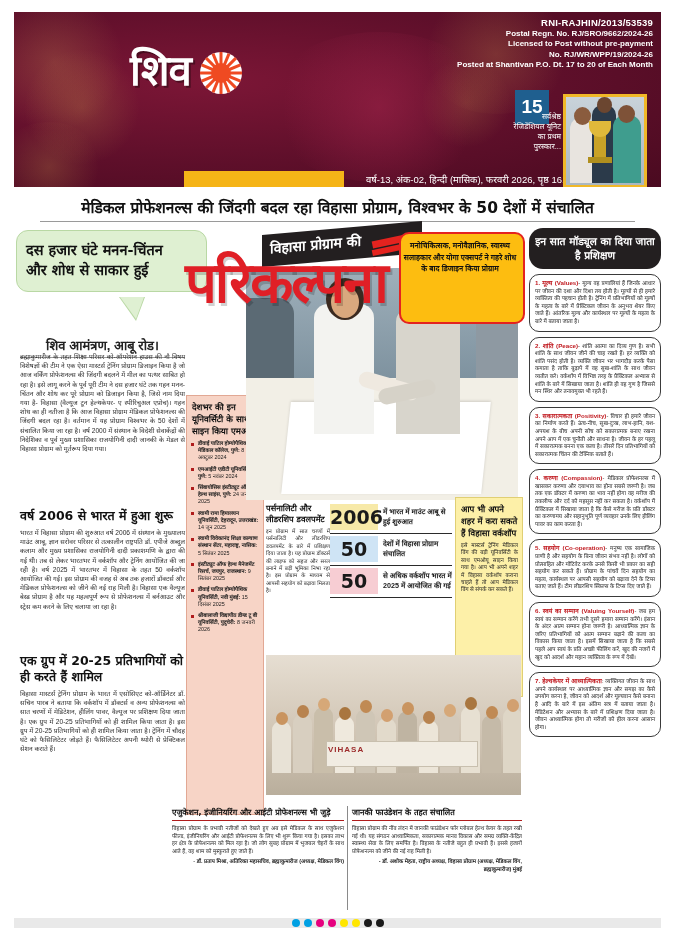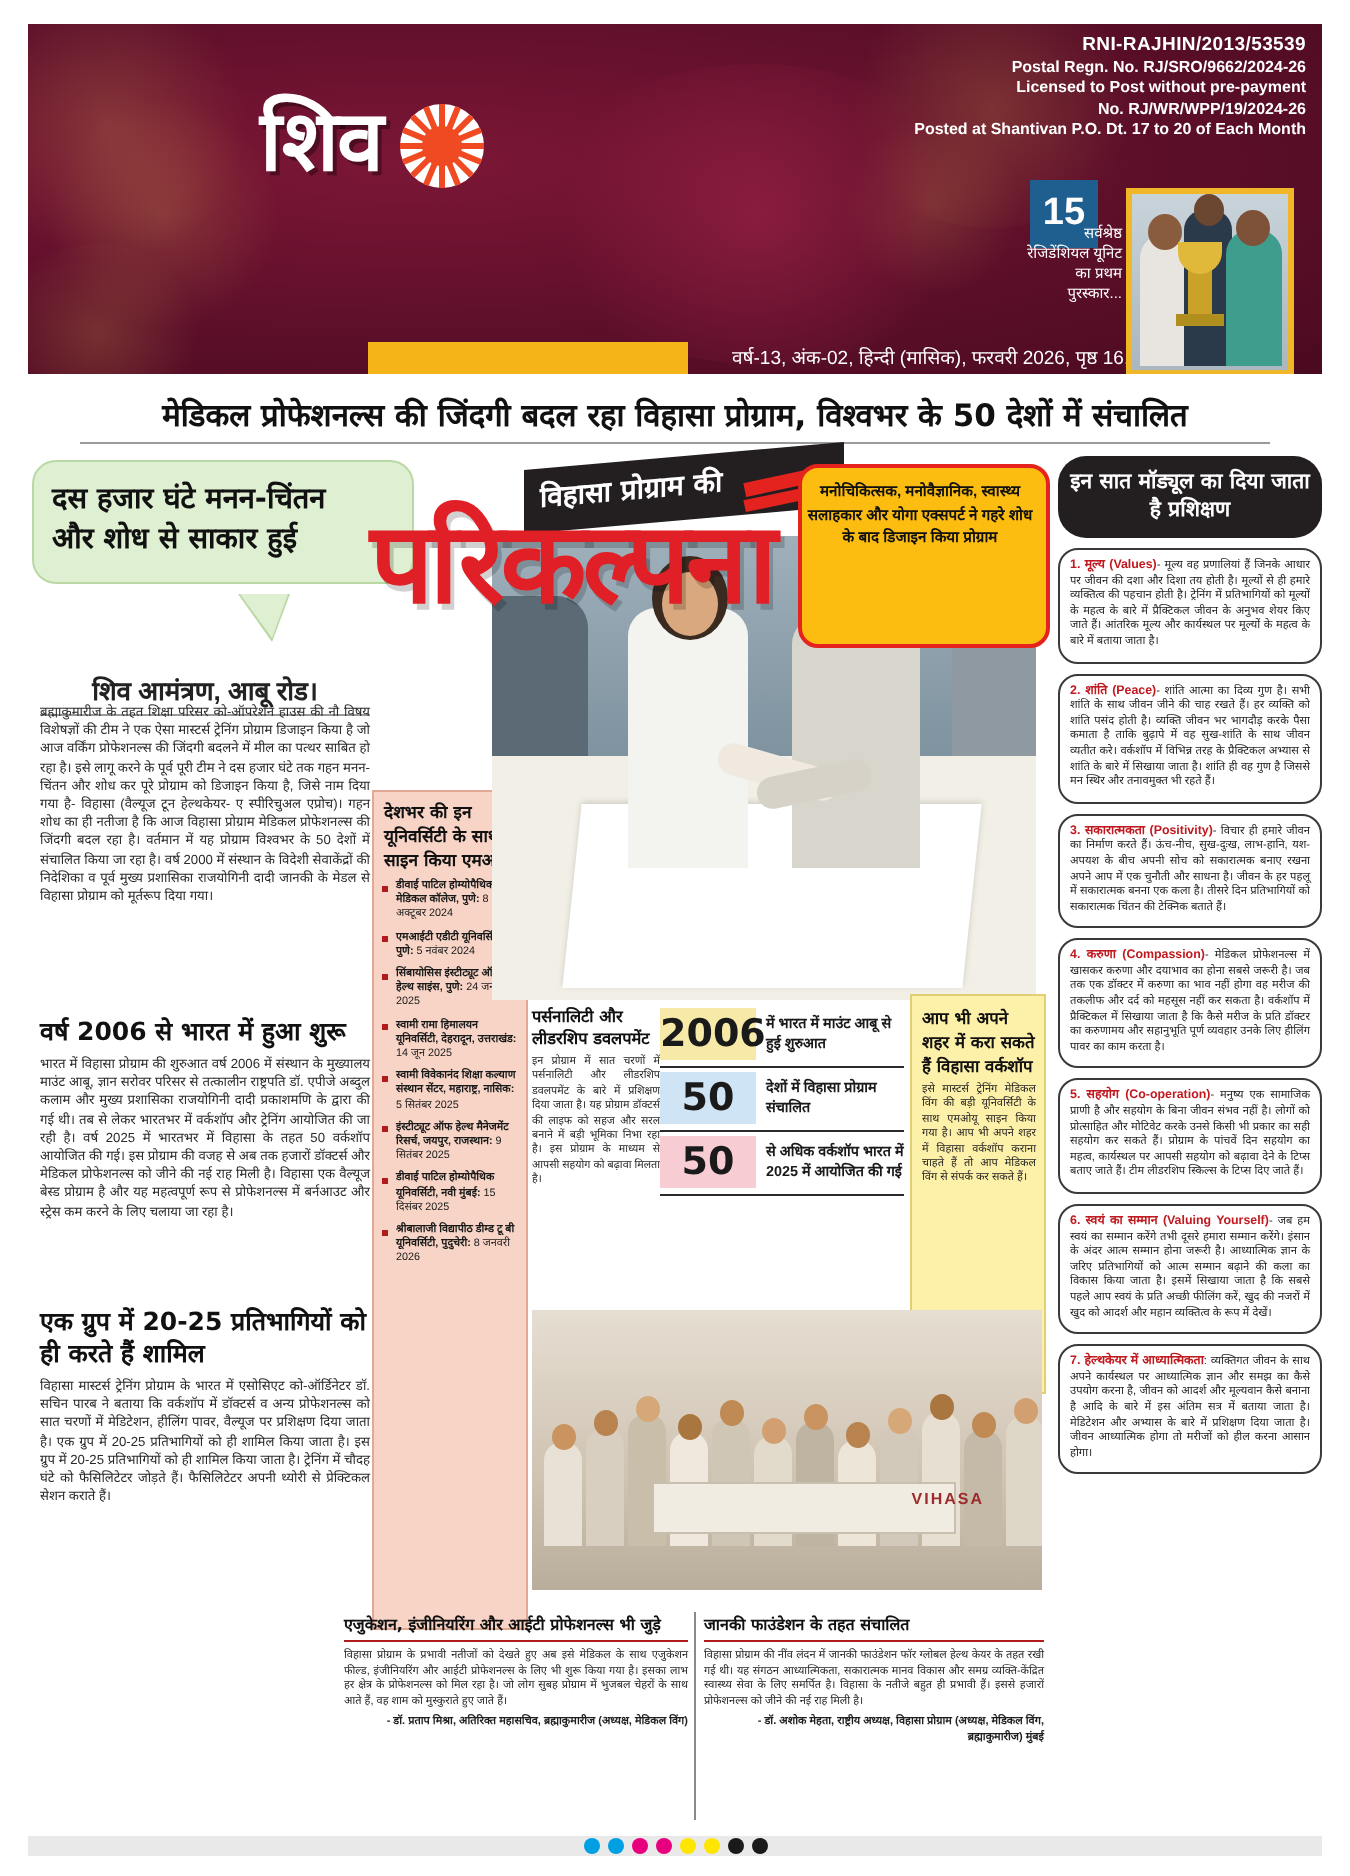--- a/index.html
+++ b/index.html
@@ -163,22 +163,22 @@
   
   .persona{position:absolute;left:266px;top:503px;width:64px;}
   .persona-t{font-family:"DejaVu Sans",sans-serif;font-size:8.2px;font-weight:bold;color:#111;line-height:11px;}
   .persona-b{font-size:5.4px;line-height:7.4px;color:#1f1f1f;text-align:justify;margin-top:3px;}
 
   
   .photo2{position:absolute;left:266px;top:655px;width:255px;height:140px;overflow:hidden;background:#d9cfc2;}
   .p2-back{position:absolute;inset:0;background:linear-gradient(180deg,#e6ded2 0%,#cfc3b2 60%,#b9ae9c 100%);}
   .p2-banner{position:absolute;left:60px;top:86px;width:150px;height:24px;background:#f1ece2;
     border:1px solid #c8bfae;}
-  .p2-bt{position:absolute;left:62px;top:90px;width:146px;text-align:right;font-size:8px;
-    font-weight:bold;color:#9d2b2b;letter-spacing:1px;margin-left:18px;}
+  .p2-bt{position:absolute;left:62px;top:90px;width:146px;text-align:left;font-size:8px;
+    font-weight:bold;color:#9d2b2b;letter-spacing:1px;}
   .pp{position:absolute;bottom:22px;border-radius:9px 9px 0 0;}
   .ph{position:absolute;border-radius:50%;}
 
   
   .modbox{position:absolute;left:529px;top:228px;width:132px;}
   .modhead{background:#231f20;color:#ffffff;border-radius:14px;text-align:center;
     font-family:"DejaVu Sans",sans-serif;font-size:10.5px;font-weight:bold;line-height:14px;
     padding:6px 6px 7px 6px;}
   .modcard{border:1px solid #3a3a3a;border-radius:10px;margin-top:5px;padding:4px 5px 5px 5px;}
   .modt{font-size:6.2px;font-weight:bold;color:#c0191f;line-height:8.4px;}

